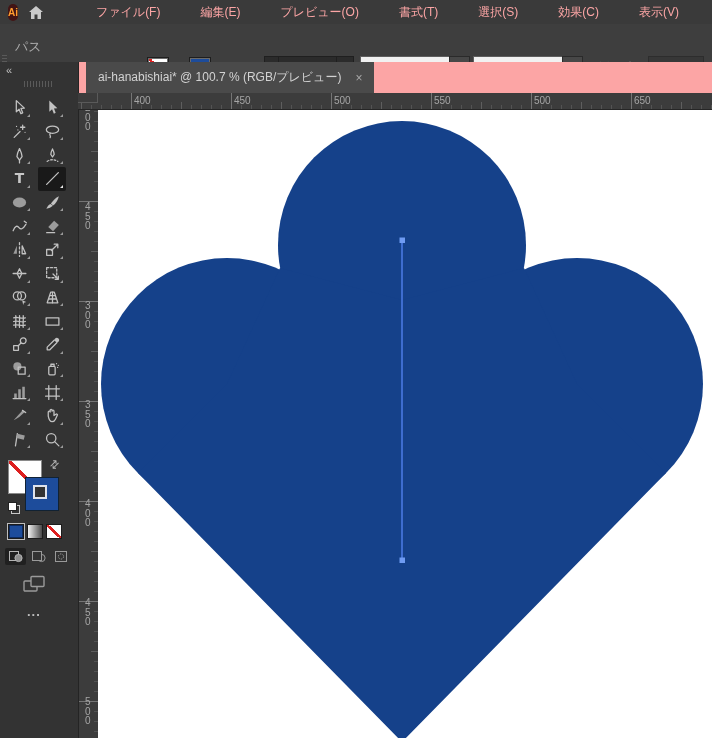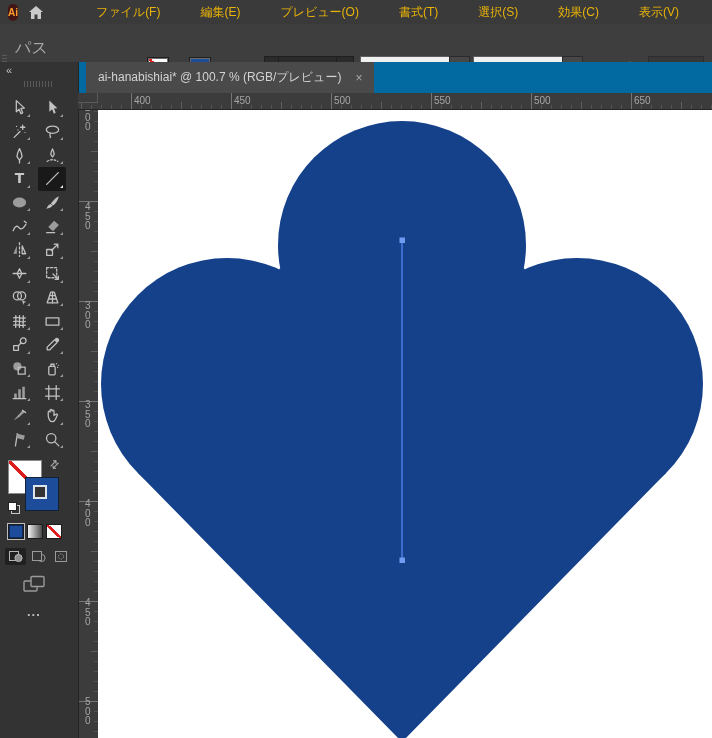--- a/index.html
+++ b/index.html
@@ -2,25 +2,25 @@
 <html><head>
 <meta charset="utf-8">
 <style>
   html,body{margin:0;padding:0;background:#333;font-family:"Liberation Sans",sans-serif;}
   #win{position:relative;width:712px;height:738px;overflow:hidden;background:#333333;}
   
   #menubar{position:absolute;left:0;top:0;width:712px;height:24px;background:#3a3a3a;border-bottom:1px solid #2a2a2a;display:flex;align-items:center;}
   #ailogo{width:19px;height:17px;margin-left:8px;background:#421414;border-radius:7px;color:#ff9d2e;font-size:10px;font-weight:bold;display:flex;align-items:center;justify-content:center;}
   #homeico{margin-left:10px;display:flex;align-items:center;}
   .vsep{width:1px;height:16px;background:#555;margin:0 8px 0 10px;}
-  .mitem{color:#eab308;font-size:12px;padding:0 6px;white-space:nowrap;line-height:24px;margin-left:28px;}
+  .mitem{color:#fca5a5;font-size:12px;padding:0 6px;white-space:nowrap;line-height:24px;margin-left:28px;}
   
   #controlbar{position:absolute;left:0;top:24px;width:712px;height:38px;background:#3e3e3e;border-bottom:1px solid #282828;}
   .grip-v{position:absolute;left:2px;top:31px;width:5px;height:26px;background:repeating-linear-gradient(to bottom,#5a5a5a 0 1px,transparent 1px 3px);}
-  #ctxlabel{position:absolute;left:15px;top:14px;color:#ababab;font-size:16px;}
+  #ctxlabel{position:absolute;left:15px;top:14px;color:#ababab;font-size:13px;}
   .swatch{position:absolute;top:33px;width:20px;height:20px;border:1px solid #1e1e1e;box-shadow:0 0 0 1px #6b6b6b inset;}
   #fillswatch{left:147px;background:linear-gradient(to top right,#fff 45%,#dd1f1f 45% 55%,#fff 55%);background-color:#fff;}
   #strokeswatch{left:189px;background:#1d4c9b;}
   #strokeswatch::after{content:"";position:absolute;left:4px;top:4px;right:4px;bottom:4px;border:2px solid #e8eaf0;}
   .chev{display:inline-block;width:6px;height:6px;border-right:1.6px solid #b5b5b5;border-bottom:1.6px solid #b5b5b5;transform:rotate(45deg);}
   .chevbtn{position:absolute;top:38px;width:14px;height:12px;}
   .fieldgroup{position:absolute;left:264px;top:32px;width:88px;height:22px;background:#2b2b2b;border:1px solid #1f1f1f;display:flex;align-items:center;}
   .stepper{width:13px;height:100%;display:flex;flex-direction:column;align-items:center;justify-content:center;gap:3px;border-right:1px solid #1f1f1f;}
   .tri-up{width:0;height:0;border-left:3.5px solid transparent;border-right:3.5px solid transparent;border-bottom:4px solid #b0b0b0;}
   .tri-dn{width:0;height:0;border-left:3.5px solid transparent;border-right:3.5px solid transparent;border-top:4px solid #b0b0b0;}
@@ -60,21 +60,21 @@
   .pbtn.on{outline:1px solid #bdbdbd;}
   #pb-color{background:#1d4c9b;box-shadow:0 0 0 1px #0d2a5e inset;}
   #pb-grad{background:linear-gradient(to right,#f2f2f2,#4a4a4a);}
   #pb-none{background:linear-gradient(to top right,#fff 43%,#dd1f1f 43% 57%,#fff 57%);background-color:#fff;}
   #modesrow{position:absolute;left:5px;top:486px;display:flex;gap:2px;}
   .mbtn{width:21px;height:17px;display:flex;align-items:center;justify-content:center;border-radius:2px;}
   .mbtn.on{background:#202020;}
   #screenmode{position:absolute;left:22px;top:512px;}
   #morebtn{position:absolute;left:27px;top:542px;color:#bdbdbd;font-size:13px;font-weight:bold;letter-spacing:1px;}
   
-  #tabbar{position:absolute;left:78px;top:62px;width:634px;height:31px;background:#0369a1;border-left:1px solid #242424;box-sizing:border-box;}
+  #tabbar{position:absolute;left:78px;top:62px;width:634px;height:31px;background:#fca5a5;border-left:1px solid #242424;box-sizing:border-box;}
   #doctab{position:absolute;left:7px;top:0;height:31px;background:#4a4a4a;display:flex;align-items:center;padding:0 12px;}
   #tabtitle{color:#d2d2d2;font-size:12px;white-space:nowrap;}
   #tabclose{color:#a8a8a8;font-size:12px;margin-left:14px;}
   
   #hruler{position:absolute;left:78px;top:93px;width:634px;height:17px;background:#3c3c3c;border-bottom:1px solid #262626;box-sizing:border-box;
     background-image:
       repeating-linear-gradient(to right,#757575 0 1px,transparent 1px 100px),
       repeating-linear-gradient(to right,#5e5e5e 0 1px,transparent 1px 50px),
       repeating-linear-gradient(to right,#535353 0 1px,transparent 1px 10px);
     background-size:100% 16px,100% 7px,100% 4px;

